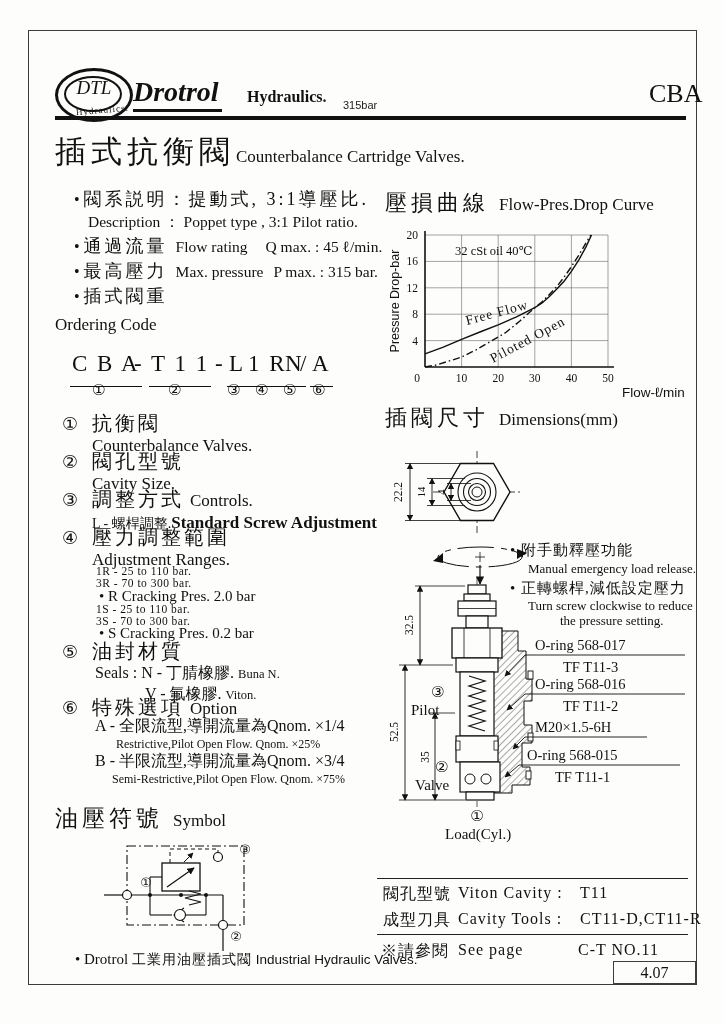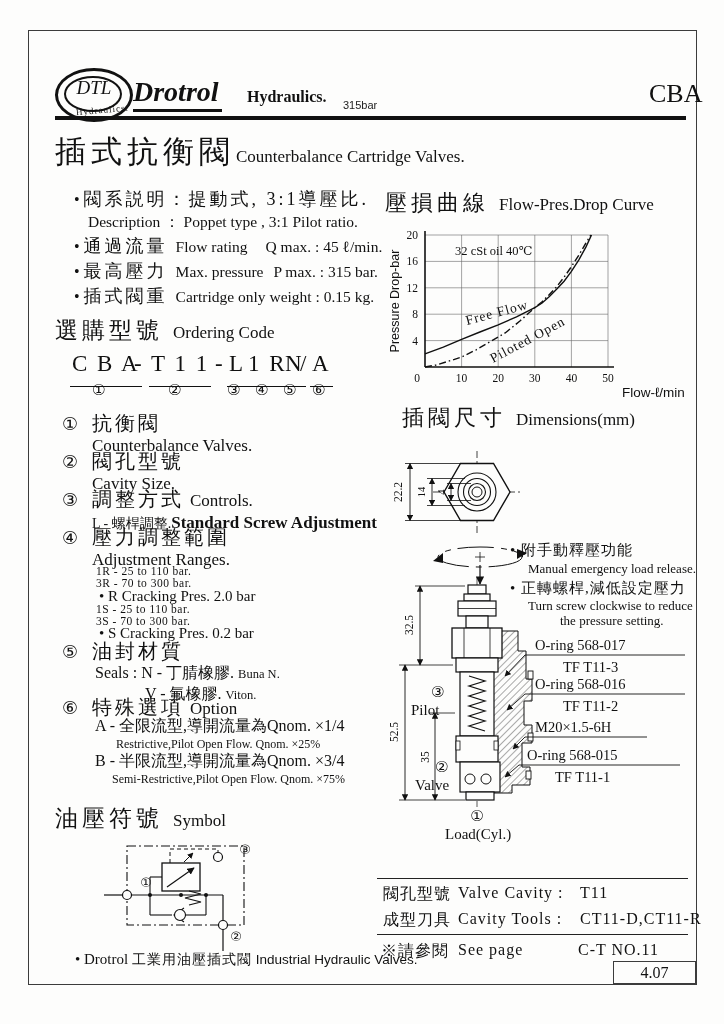--- a/index.html
+++ b/index.html
@@ -108,25 +108,23 @@
   </div>
   <div class="spec-row" style="left:74px;top:259px;">
     <span class="blt">•</span>
     <span class="spec-zh">最高壓力</span>
     <span class="spec-en">Max. pressure</span>
     <span class="spec-val" style="margin-left:10px;">P max. : 315 bar.</span>
   </div>
   <div class="spec-row" style="left:74px;top:284px;">
     <span class="blt">•</span>
     <span class="spec-zh">插式閥重</span>
-    <span class="spec-en">Cartridge only weight : 0.15 kg.</span>
   </div>
 
   <div class="sec-head" style="left:55px;top:315px;">
-    <span class="zh">選購型號</span>
     <span class="en">Ordering Code</span>
   </div>
   <span class="code-seg" style="left:70px;top:351px;">C B A</span>
   <span class="code-sep" style="left:134px;top:351px;">-</span>
   <span class="code-seg" style="left:149px;top:351px;">T 1 1</span>
   <span class="code-sep" style="left:215px;top:351px;">-</span>
   <span class="code-seg" style="left:227px;top:351px;">L</span>
   <span class="code-seg" style="left:246px;top:351px;">1 R</span>
   <span class="code-seg" style="left:283px;top:351px;">N</span>
   <span class="code-sep" style="left:300px;top:351px;">/</span>
@@ -205,21 +203,21 @@
         <polyline points="40.0,142.0 51.0,140.0 62.0,136.7 76.6,132.1 91.2,124.8 105.9,116.3 120.5,107.7 135.2,95.8 149.8,82.6 157.1,76.7 164.4,69.4 171.8,61.5 179.1,52.2 186.4,41.7 193.7,30.5 201.0,17.9 205.8,10.0" fill="none" stroke="#111" stroke-width="1.4" stroke-dasharray="7 3 1.5 3"></polyline>
       </g>
     <text x="70" y="30" font-size="12.5">32 cSt oil 40℃</text>
     <text class="sans-t" transform="translate(14,76) rotate(-90)" text-anchor="middle" font-size="12.5">Pressure Drop-bar</text>
     <text class="sans-t" x="237" y="172" font-size="13.5">Flow-ℓ/min</text>
     <text transform="translate(82,100) rotate(-15)" font-size="13.5" letter-spacing="1">Free Flow</text>
     <text transform="translate(108,138) rotate(-28)" font-size="13.5" letter-spacing="1">Piloted Open</text>
   </svg>
 
   <div class="sec-head" style="left:385px;top:403px;">
-    <span class="zh" style="font-size:22px;margin-left:17px;">插閥尺寸</span>
+    <span class="zh" style="font-size:22px;">插閥尺寸</span>
     <span class="en">Dimensions(mm)</span>
   </div>
 
   <svg class="abs" style="left:385px;top:435px;" width="312" height="412" viewBox="0 0 312 412">
     <defs>
       <pattern id="hatch" width="5" height="5" patternUnits="userSpaceOnUse" patternTransform="rotate(45)">
         <line x1="0" y1="0" x2="0" y2="5" stroke="#555" stroke-width="1"></line>
       </pattern>
       <marker id="arr" viewBox="0 0 10 10" refX="9" refY="5" markerWidth="7" markerHeight="7" orient="auto-start-reverse">
         <path d="M0,0 L10,5 L0,10 z" fill="#111"></path>
@@ -364,21 +362,21 @@
       <circle cx="95" cy="62" r="2" fill="#111" stroke="none"></circle>
       <circle cx="120" cy="62" r="2" fill="#111" stroke="none"></circle>
     </g>
     <text class="circ-t" x="60" y="54" text-anchor="middle" font-size="13">①</text>
     <text class="circ-t" x="159" y="21" text-anchor="middle" font-size="13">③</text>
     <text class="circ-t" x="150" y="108" text-anchor="middle" font-size="13">②</text>
   </svg>
 
   <div class="cav-hr" style="left:377px;top:878px;width:311px;"></div>
   <span class="cav-zh" style="left:383px;top:884px;">閥孔型號</span>
-  <span class="cav-en" style="left:458px;top:884px;">Valve Cavity :</span>
+  <span class="cav-en" style="left:458px;top:884px;">Viton Cavity :</span>
   <span class="cav-val" style="left:580px;top:884px;">T11</span>
   <span class="cav-zh" style="left:383px;top:910px;">成型刀具</span>
   <span class="cav-en" style="left:458px;top:910px;">Cavity Tools :</span>
   <span class="cav-val" style="left:580px;top:910px;">CT11-D,CT11-R</span>
   <div class="cav-hr" style="left:377px;top:934px;width:311px;"></div>
   <span class="cav-zh" style="left:381px;top:941px;">※請參閱</span>
   <span class="cav-en" style="left:458px;top:941px;">See page</span>
   <span class="cav-val" style="left:578px;top:941px;">C-T NO.11</span>
   <div class="page-box">
     <span>4.07</span>

